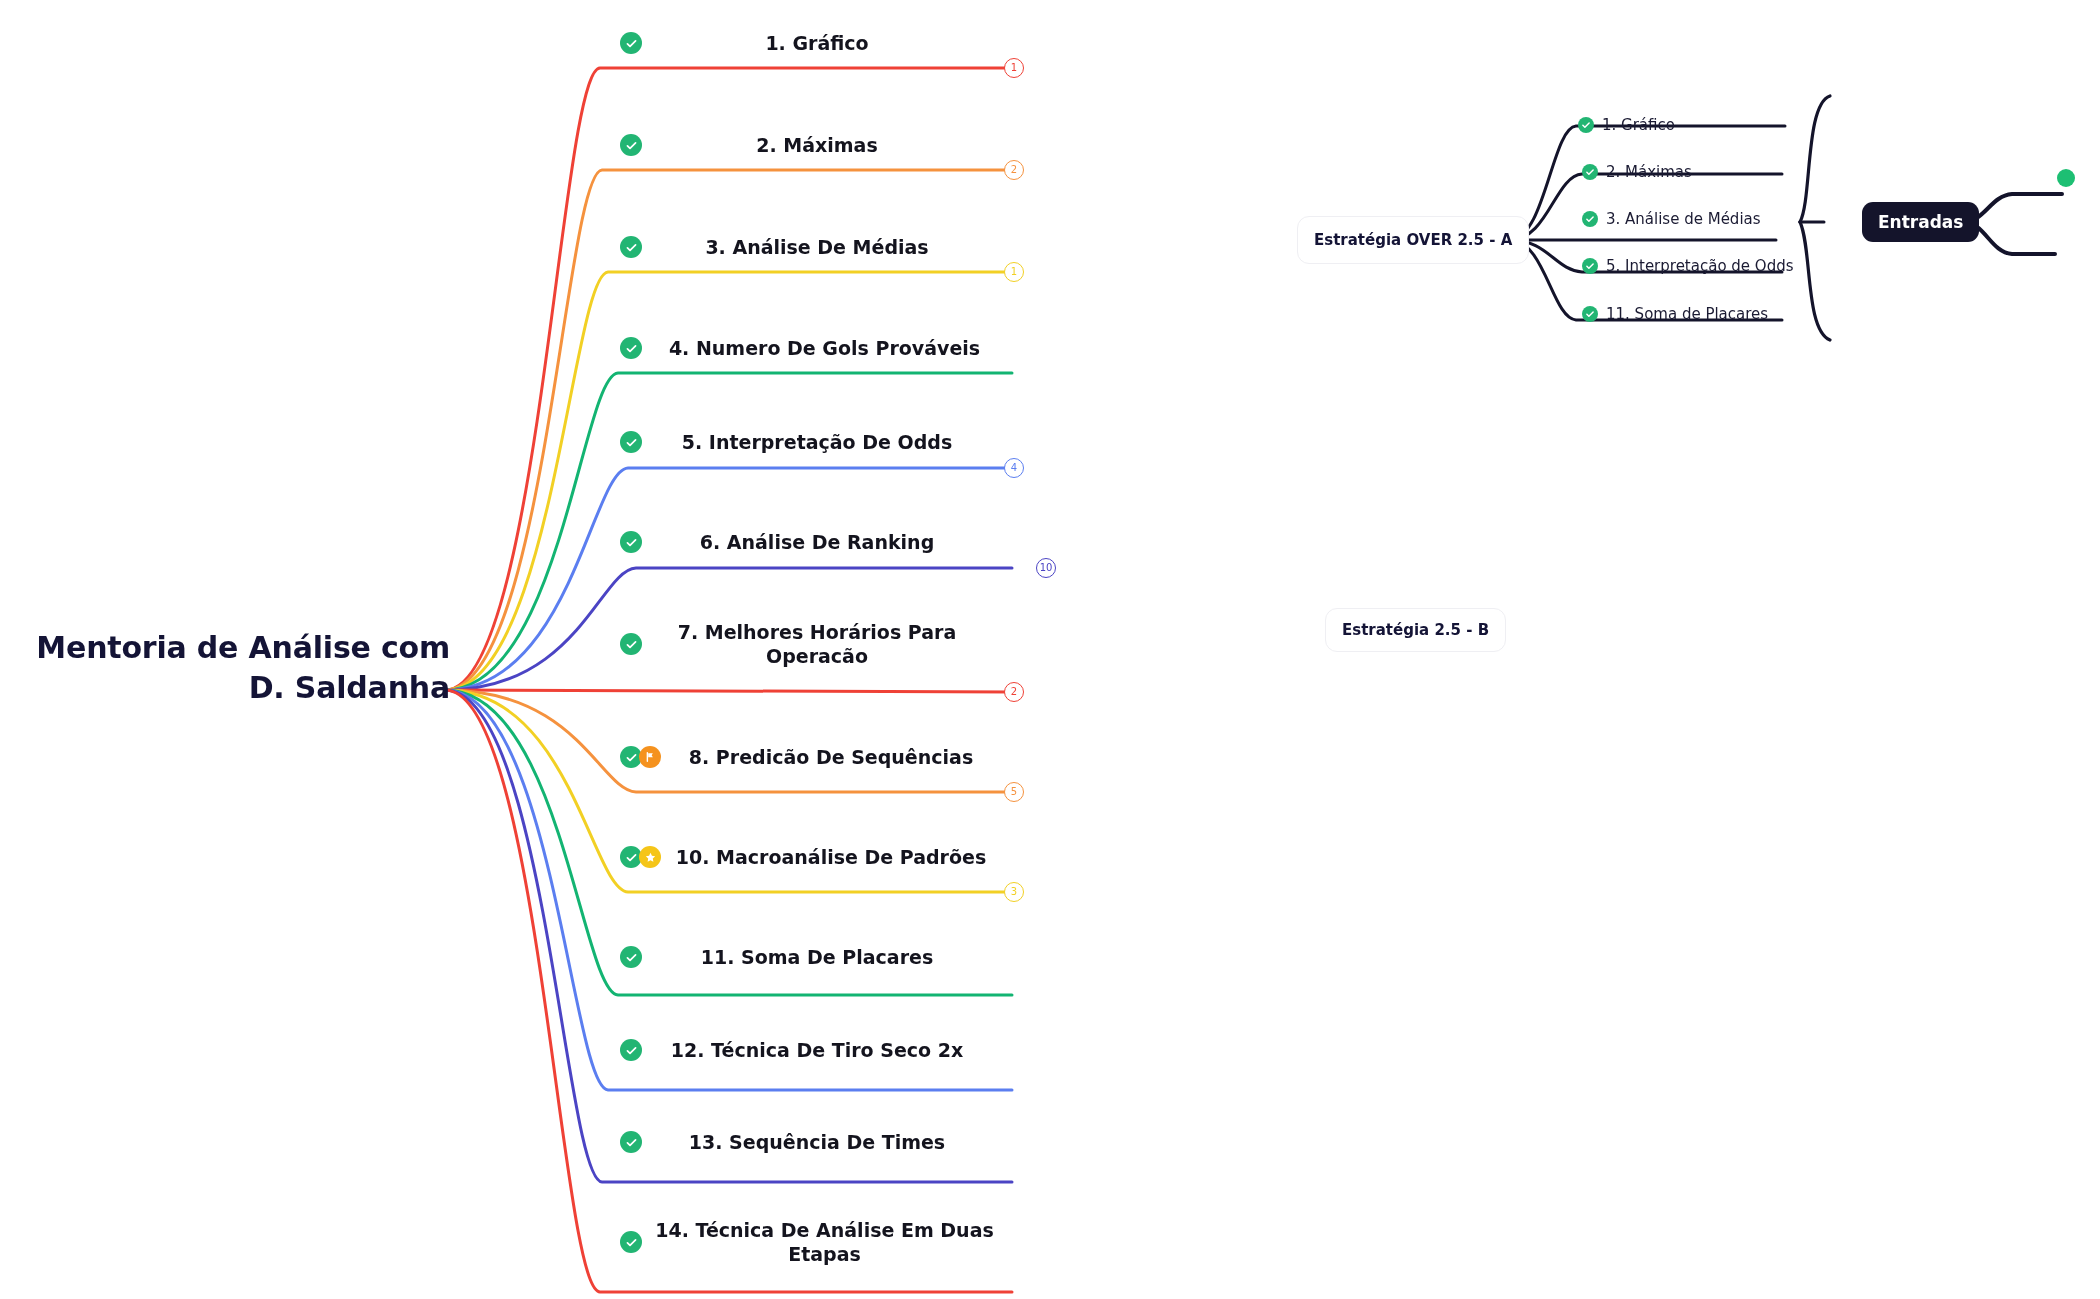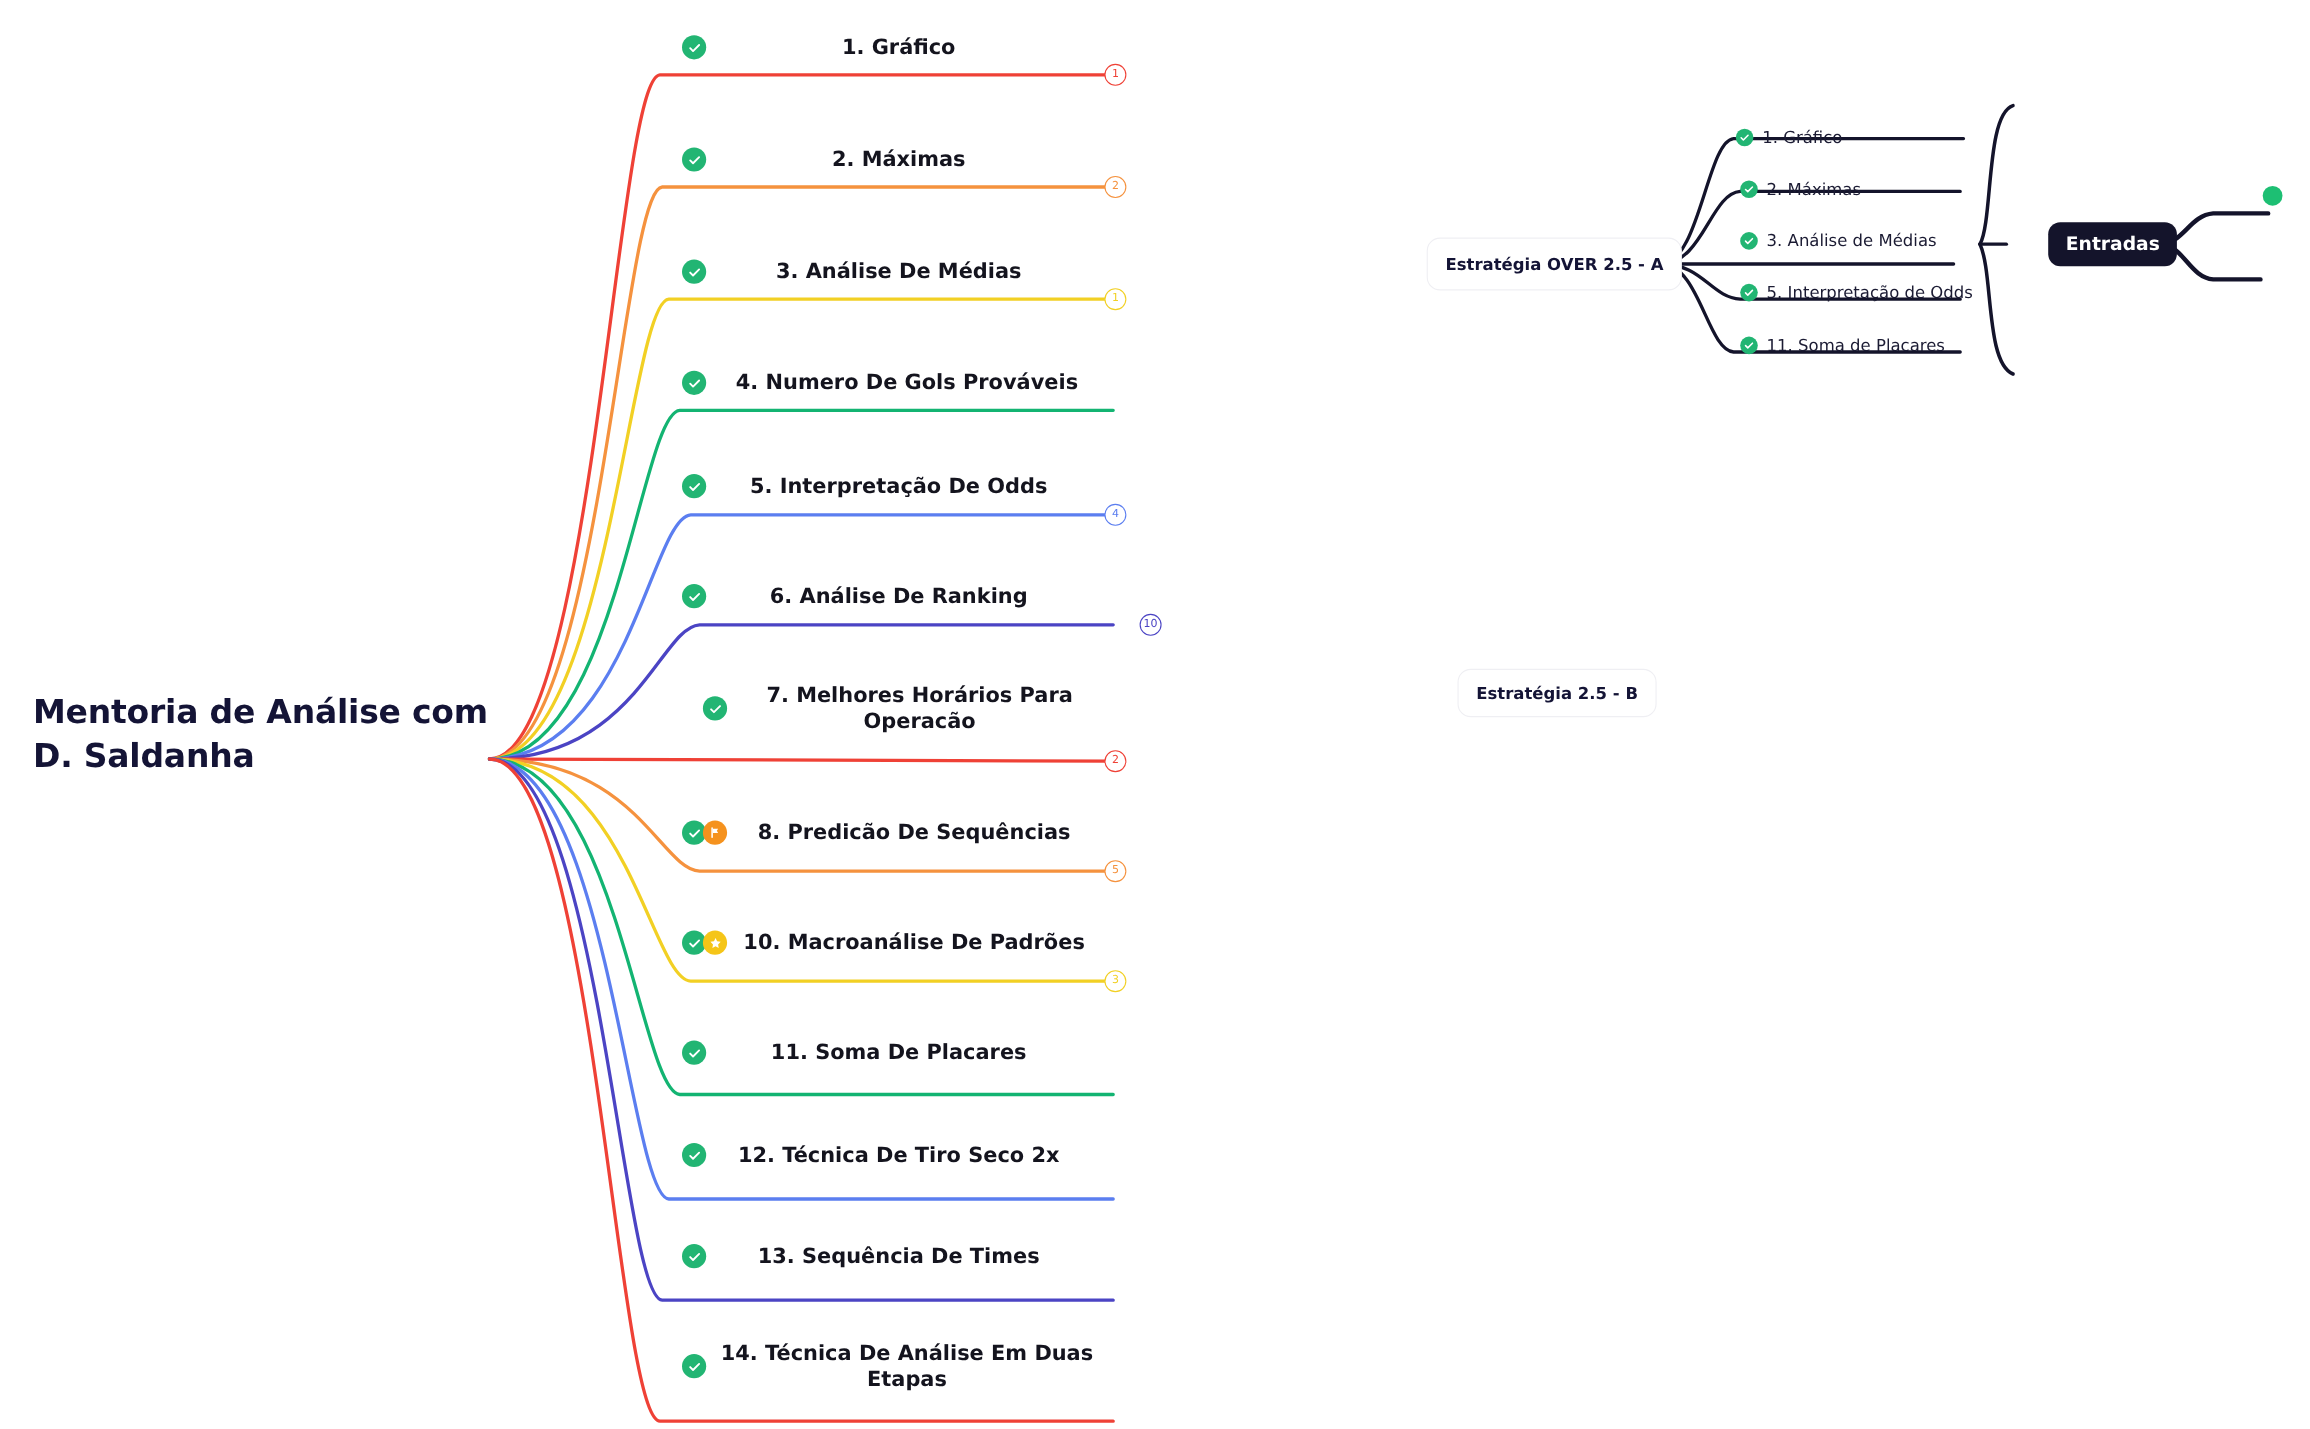--- a/index.html
+++ b/index.html
@@ -22,21 +22,21 @@
     width: 2100px; height: 1299px;
     pointer-events: none;
   }
 
   
   .root-title {
     position: absolute;
     left: 30px;
     top: 628px;
     width: 420px;
-    text-align: left;
+    text-align: right;
     font-family: "DejaVu Sans", sans-serif;
     font-weight: bold;
     font-size: 30px;
     line-height: 1.32;
     color: #141436;
     letter-spacing: -0.2px;
   }
 
   
   .topic {
@@ -260,21 +260,21 @@
       <span class="ic ic-check">
         <svg width="13" height="13" viewBox="0 0 16 16">
             <path d="M3 8.4l3.2 3.2L13 4.8" fill="none" stroke="#fff" stroke-width="2.1" stroke-linecap="round" stroke-linejoin="round"></path>
           </svg>
       </span>
     </div>
     <div class="t-label" style="width:330px;">6. Análise De Ranking</div>
   </div>
   <div class="badge" style="left:1004px; top:558px; color:#4b44c4;margin-left:32px;">10</div>
 
-  <div class="topic" style="left:620px; top:620px; width:400px;justify-content:center;">
+  <div class="topic" style="left:620px; top:620px; width:400px;">
     <div class="topic-icons">
       <span class="ic ic-check">
         <svg width="13" height="13" viewBox="0 0 16 16">
             <path d="M3 8.4l3.2 3.2L13 4.8" fill="none" stroke="#fff" stroke-width="2.1" stroke-linecap="round" stroke-linejoin="round"></path>
           </svg>
       </span>
     </div>
     <div class="t-label" style="width:330px;">7. Melhores Horários Para
 Operacão</div>
   </div>

